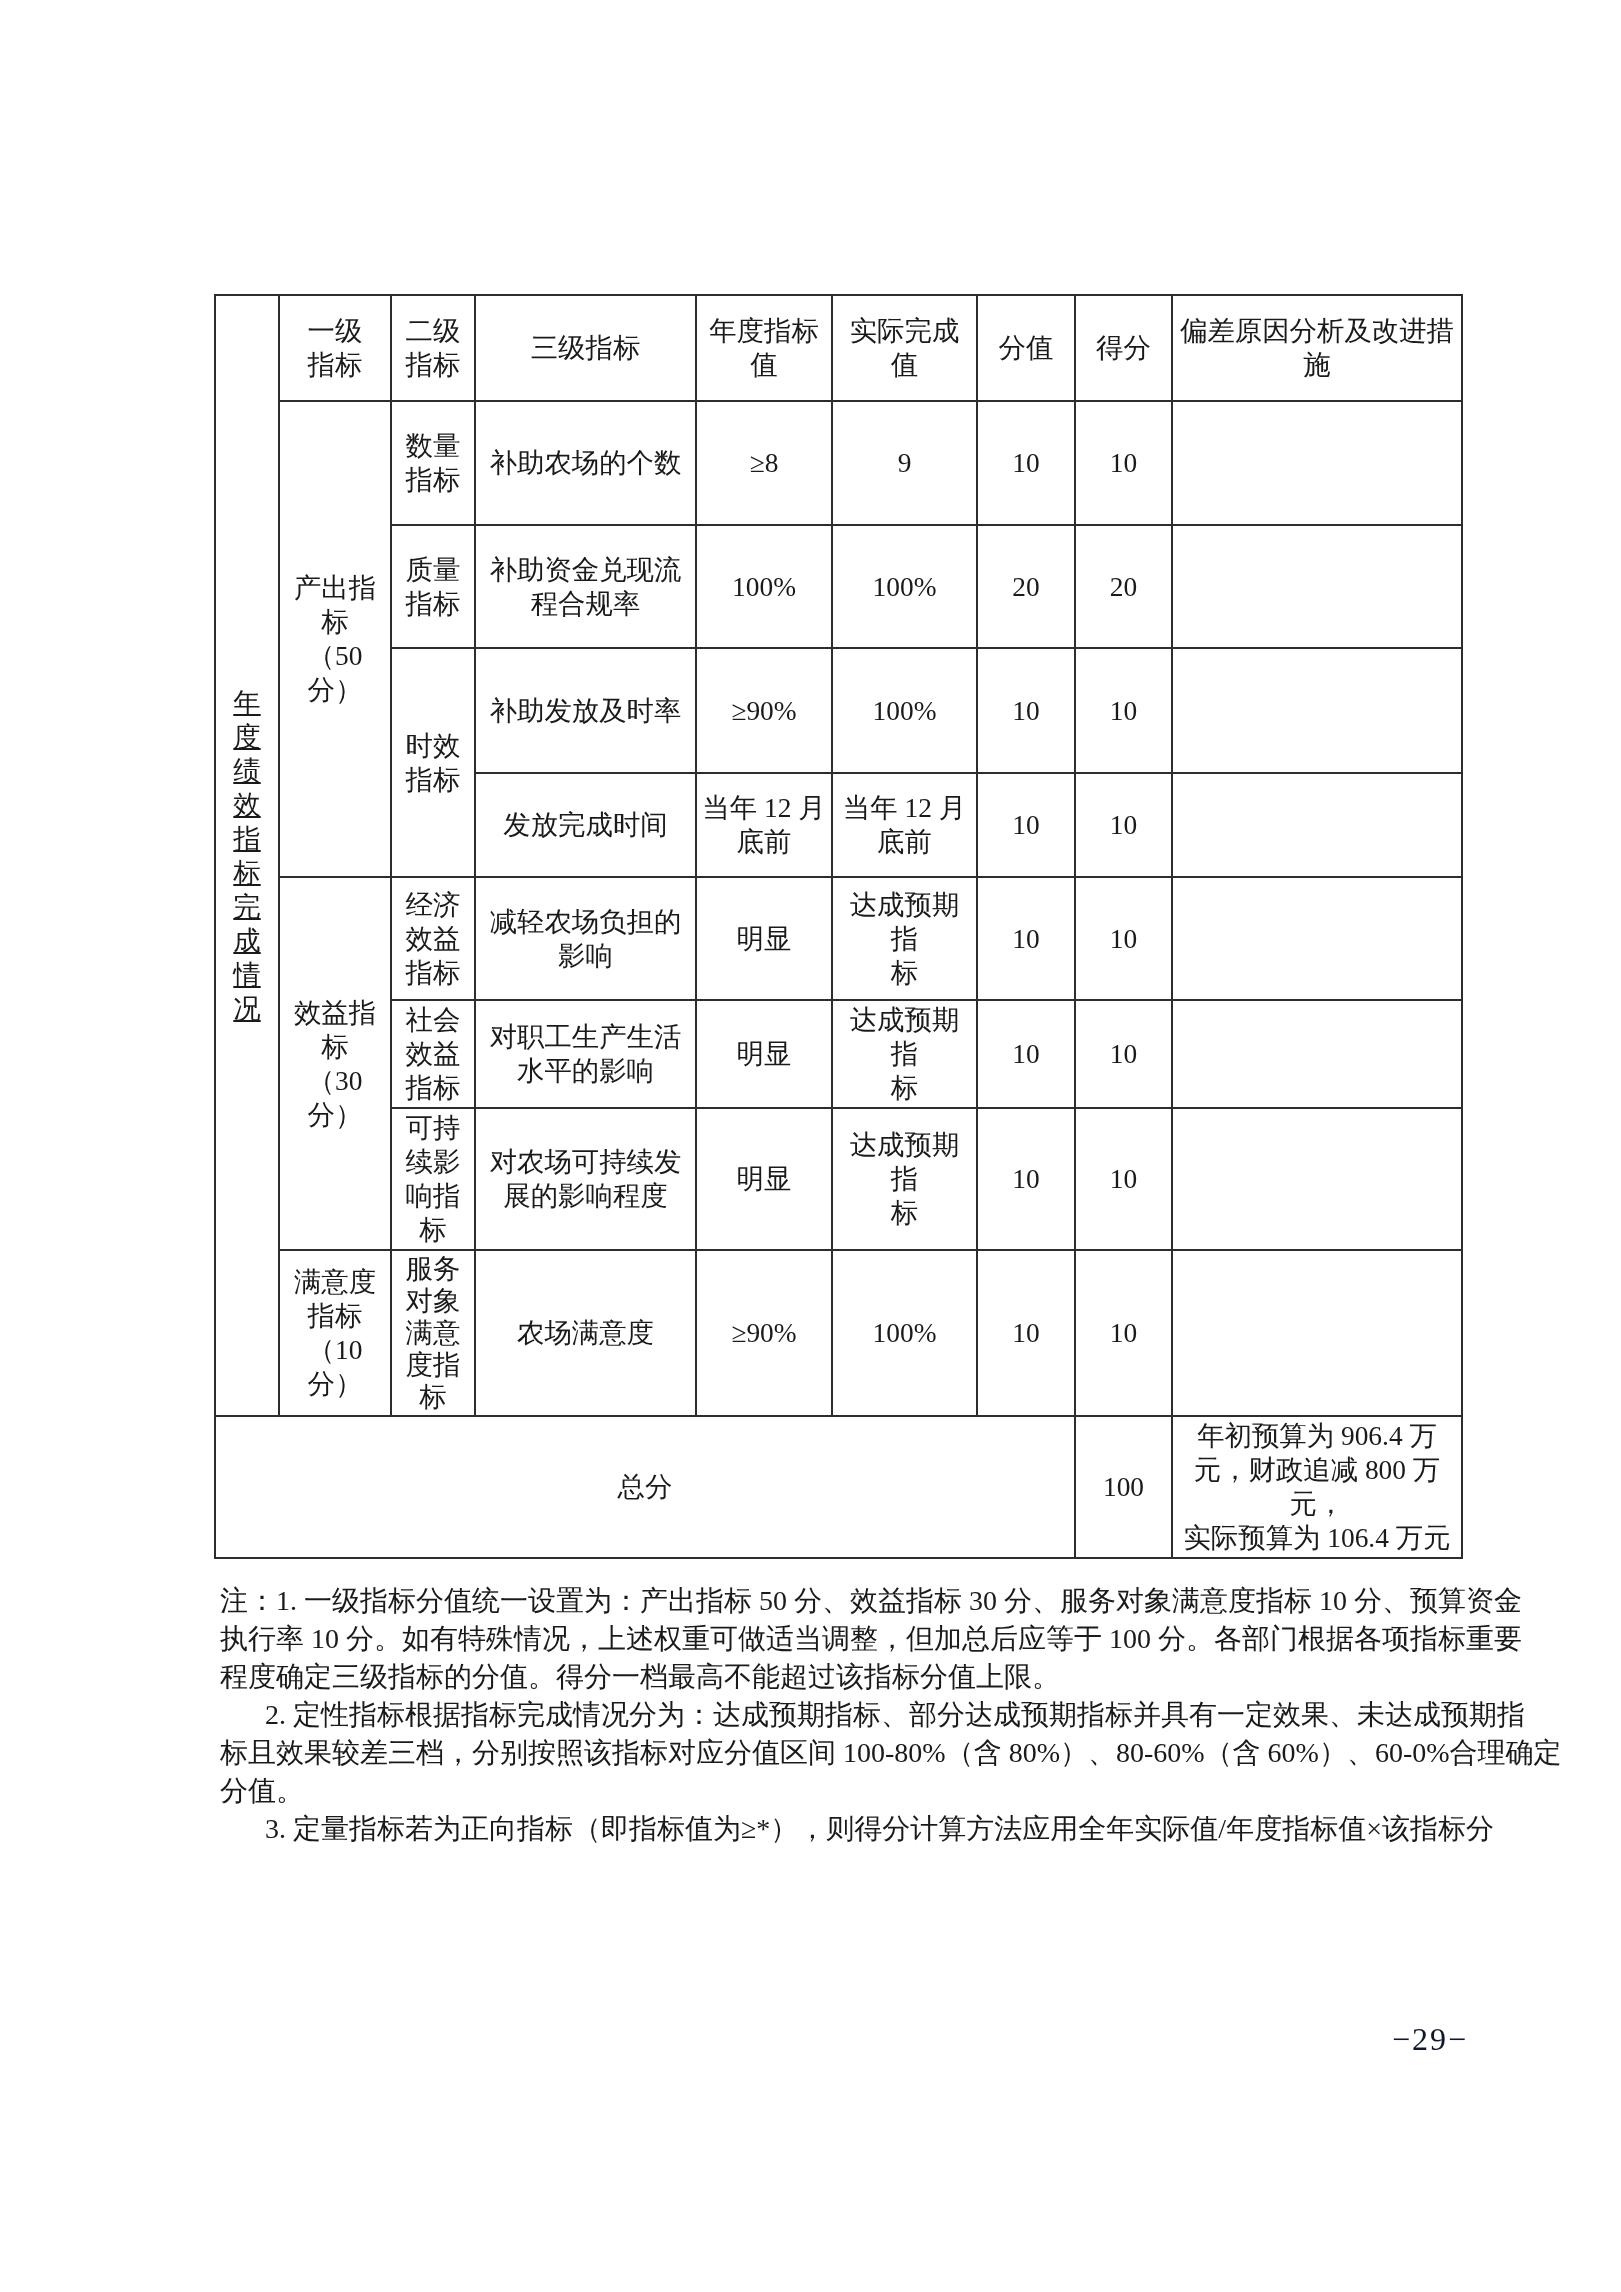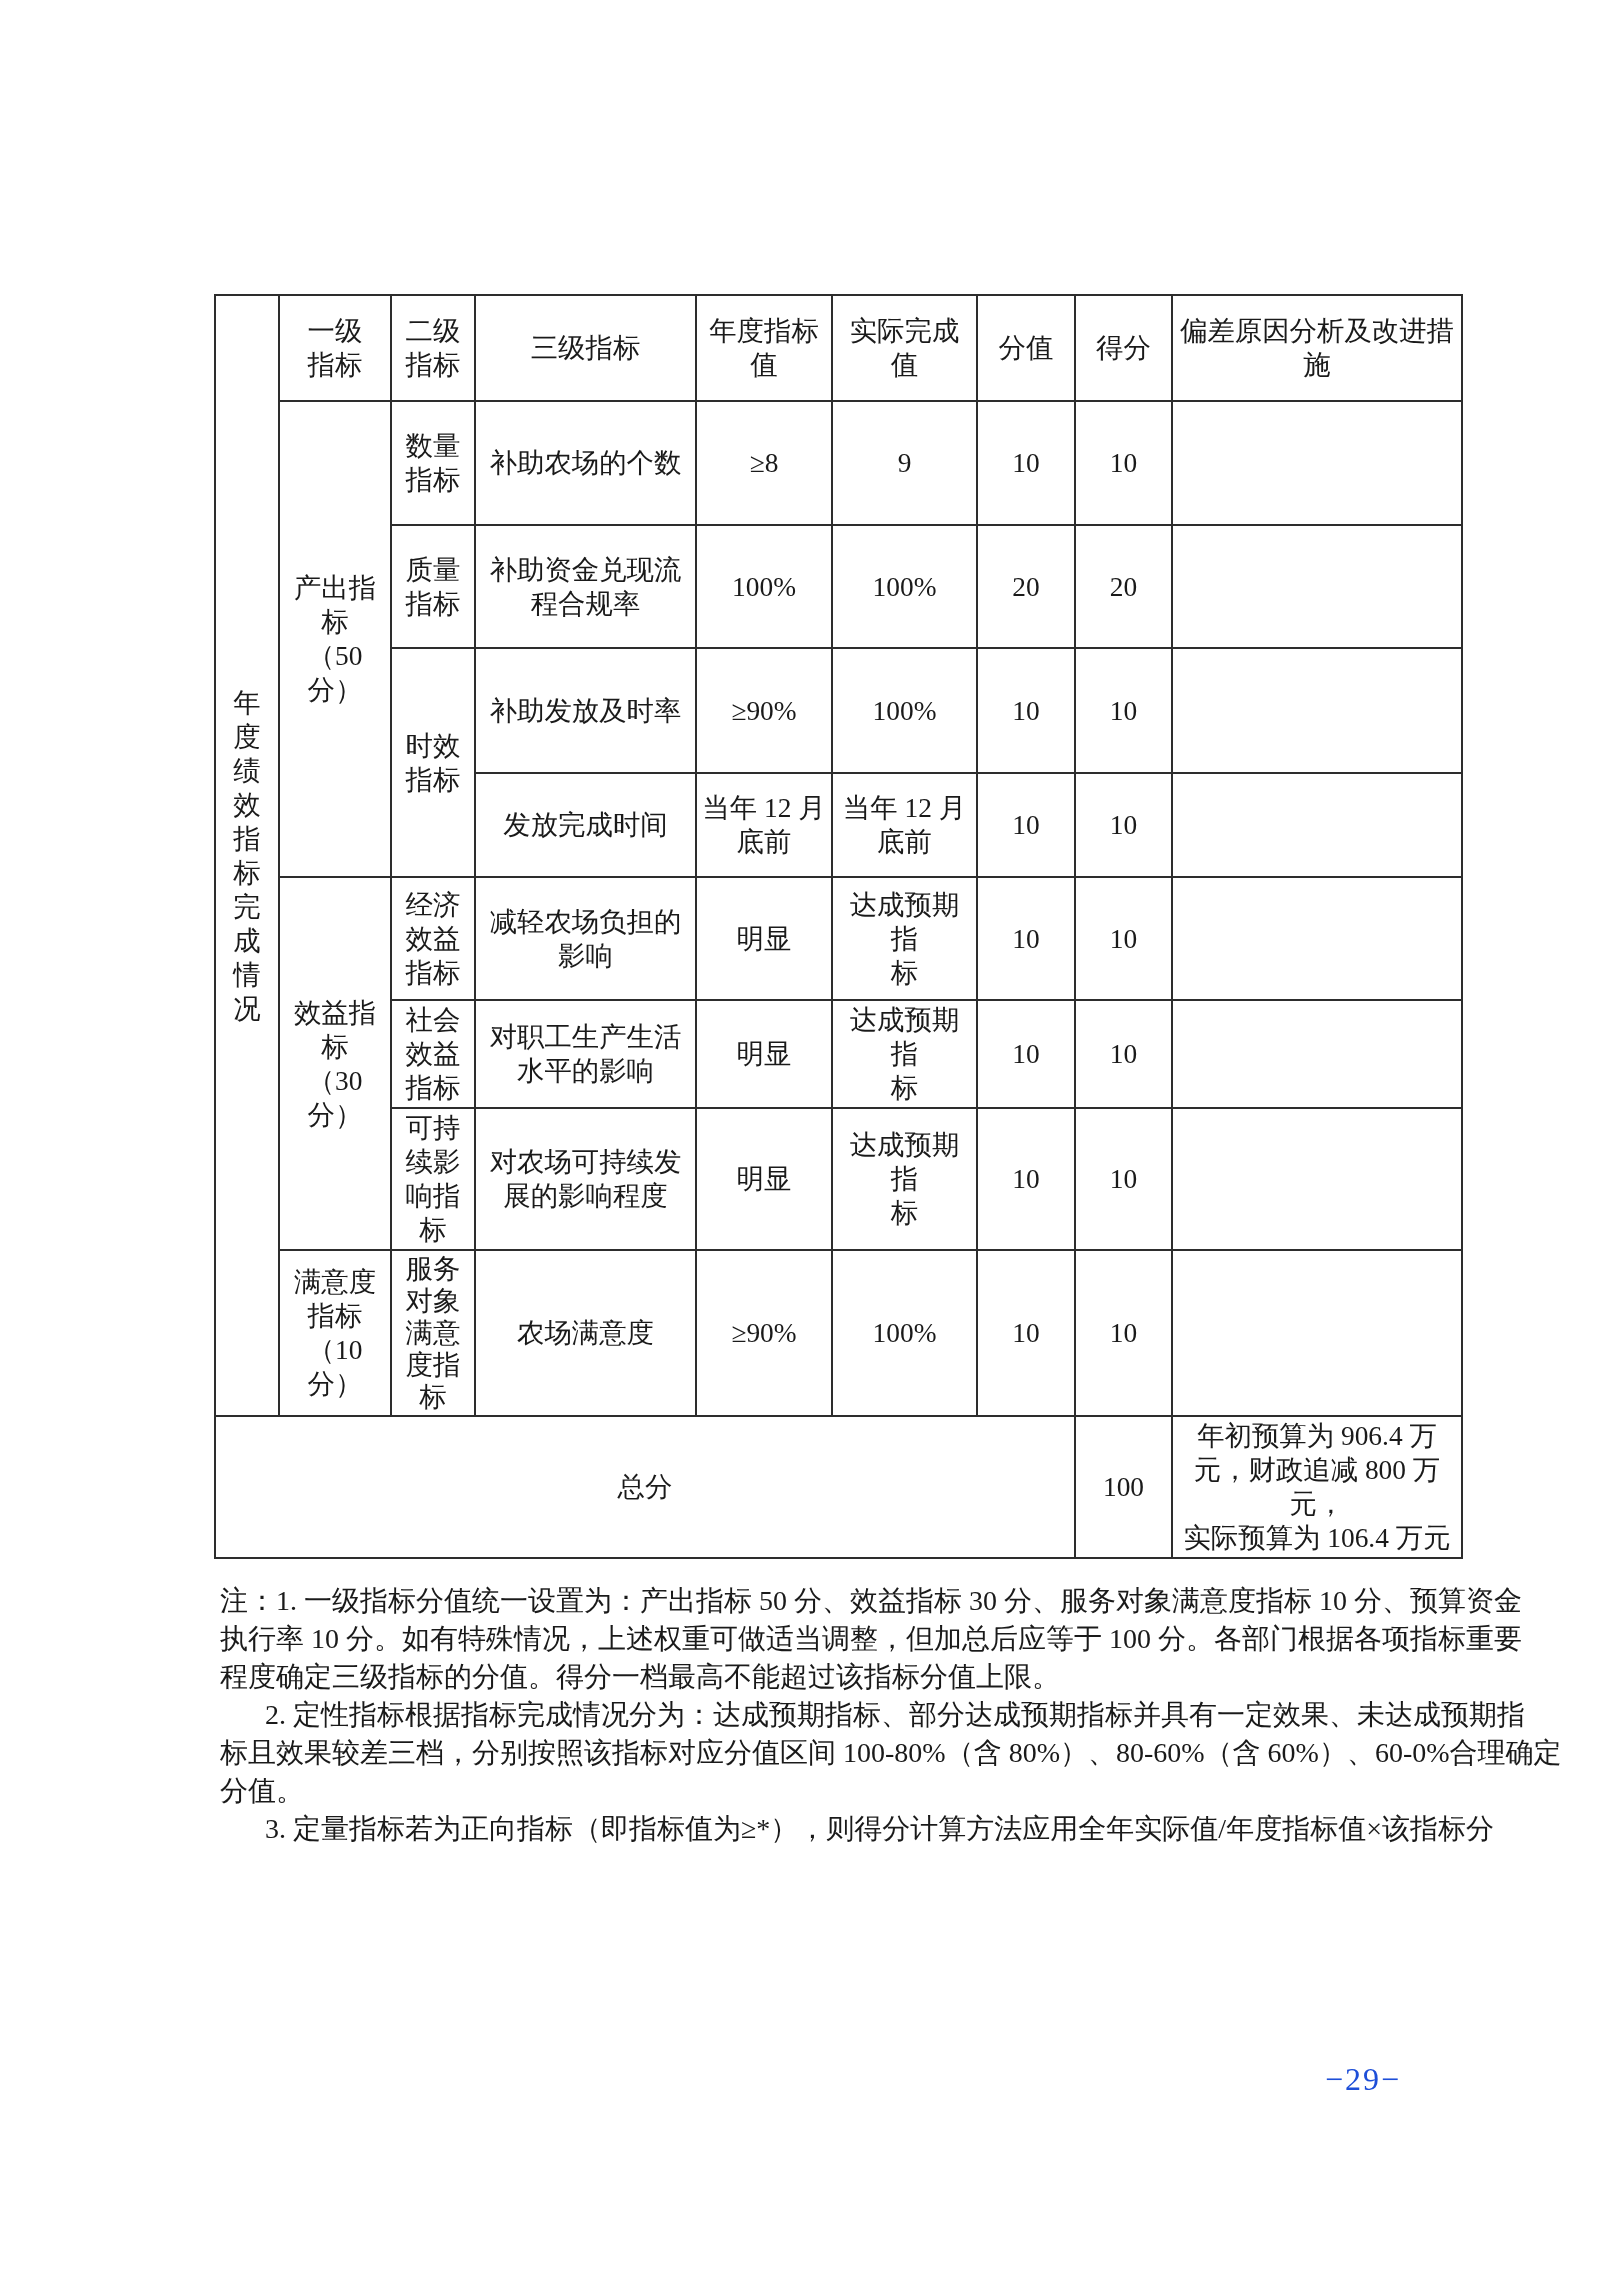--- a/index.html
+++ b/index.html
@@ -21,38 +21,37 @@
   table.perf td{
     border:2px solid #2d2d2d;
     text-align:center;
     vertical-align:middle;
     white-space:pre-line;
     font-size:27.4px;
     line-height:34px;
     padding:2px 3.9px;
     overflow:hidden;
   }
-  td.rowlabel{line-height:43px;font-size:27.4px;}
+  td.rowlabel{line-height:43px;font-size:27.4px;text-decoration:underline;}
   td.leftcell{text-align:left;line-height:36px;padding:3.9px 5.9px 3.9px 7.8px;margin-left:12px;}
   .notes{
     position:absolute;left:214px;top:1582px;width:1274px;
     font-size:28px;color:#1a1a1a;
   }
   .note-line{
     white-space:nowrap;
     line-height:38px;
     height:38px;
     padding-left:6px;
   }
   .note-line.indent{padding-left:51px;}
   .page-number{
-    position:absolute;left:1325px;top:2021px;
+    position:absolute;left:1392px;top:2021px;
     font-size:32px;letter-spacing:2px;
-    color:#1d4ed8;
-    margin-top:40px;
+    color:#0f172a;
   }
 </style>
 </head>
 <body>
 
 <div id="page">
 
   <table class="perf">
     <colgroup>
       <col style="width:64px">

